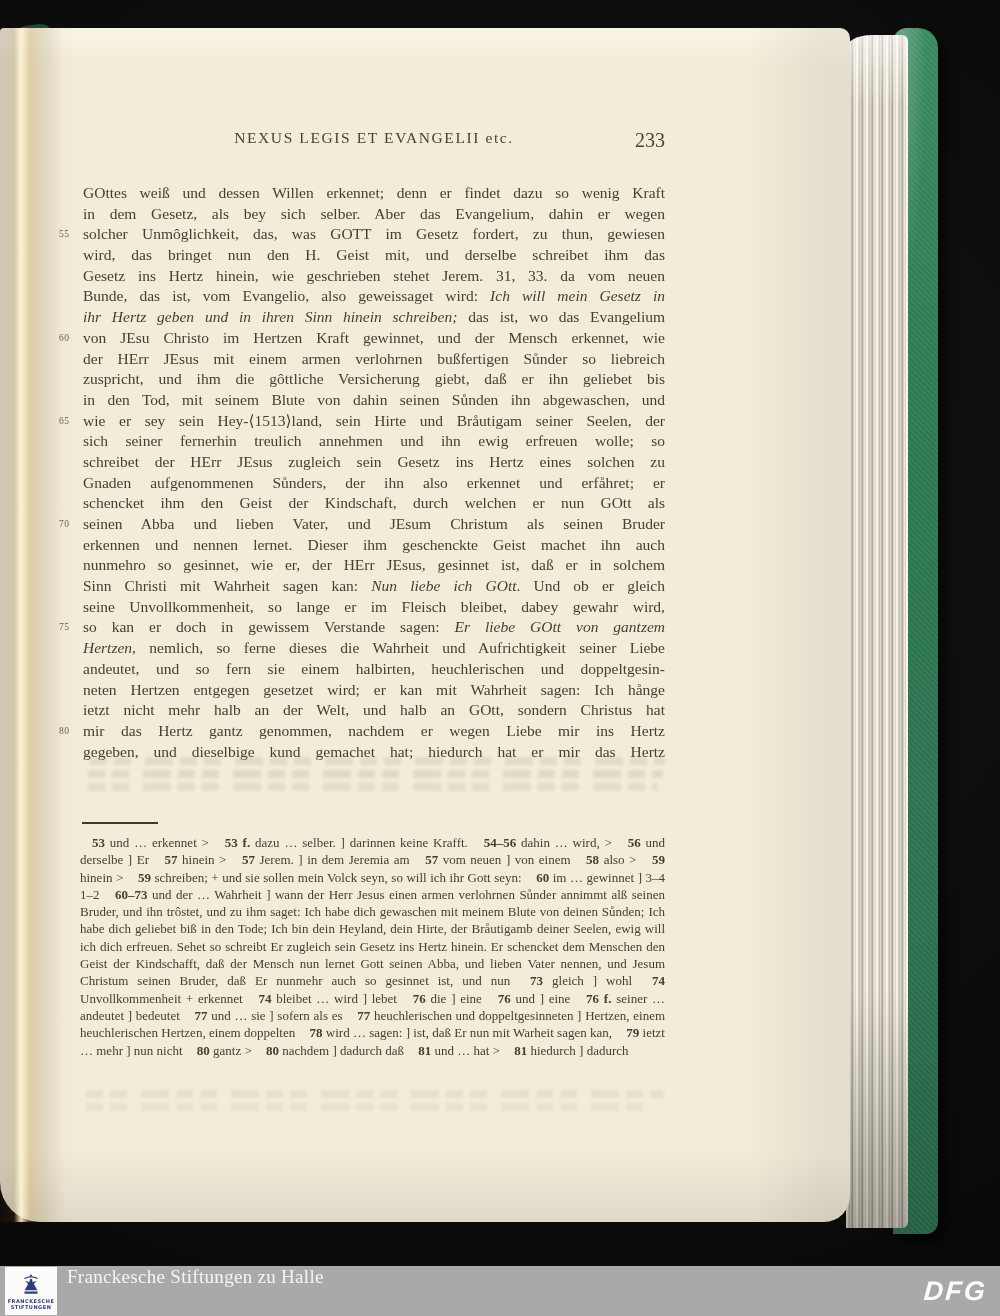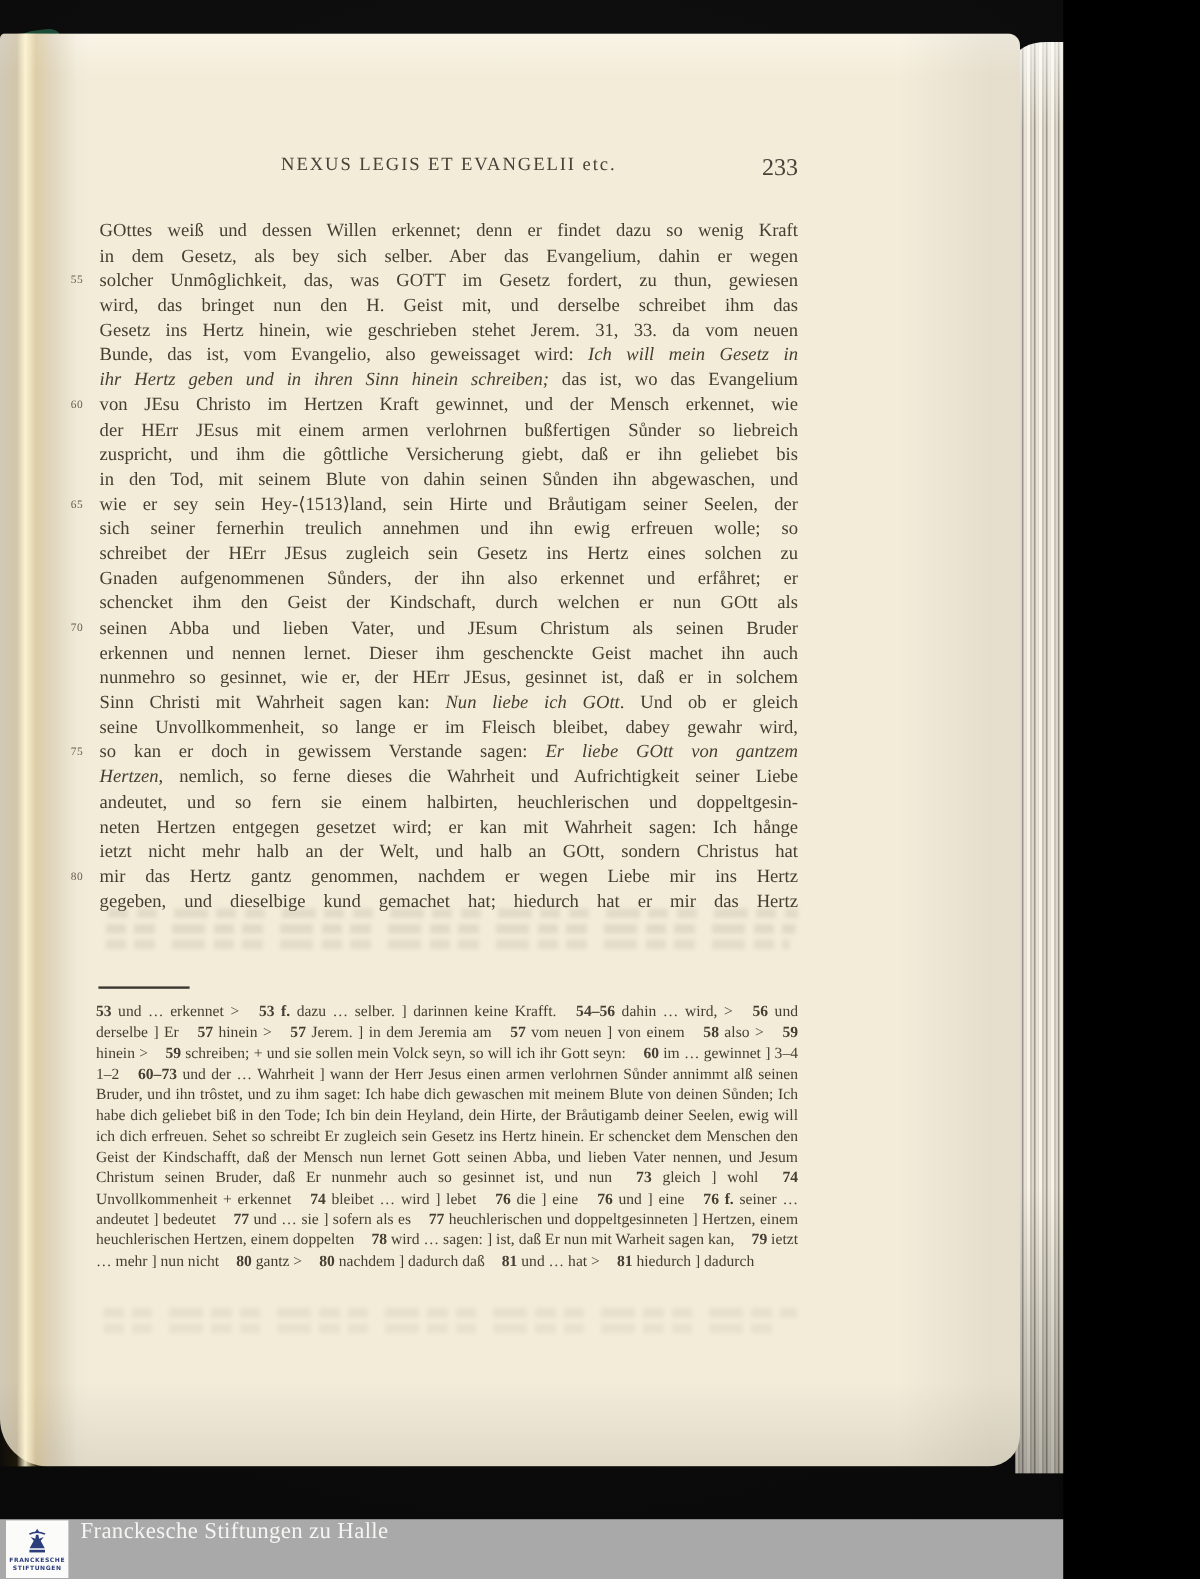--- a/index.html
+++ b/index.html
@@ -1,16 +1,16 @@
 <!DOCTYPE html>
 <html style="--page-cream: #f3ecd9; --ink: #463d33; --cover-green: #39895f; --bar-gray: #a9a9a9; --logo-blue: #2b3d7a;"><head>
 <meta charset="utf-8">
 <style>
   html,body{margin:0;padding:0;background:#000;}
-  .stage{position:relative;width:886px;height:1316px;overflow:hidden;
+  .stage{position:relative;width:1000px;height:1316px;overflow:hidden;
          background:radial-gradient(140% 90% at 50% 40%, #161616 0%, #0b0b0b 60%, #050505 100%);
          font-family:"Liberation Serif", serif;}
   
   .cover-right{position:absolute;left:893px;top:28px;width:45px;height:1206px;
     border-radius:14px 20px 12px 0;
     background:
       radial-gradient(120% 50% at 20% 0%, rgba(255,255,255,.22), rgba(255,255,255,0) 45%),
       repeating-linear-gradient(45deg, rgba(255,255,255,.05) 0 2px, rgba(0,0,0,0) 2px 4px),
       linear-gradient(180deg, var(--cover-green) 0%, #2c7750 35%, #2a7050 75%, #245f43 100%);
     box-shadow:6px 8px 14px rgba(0,0,0,.8);}
@@ -40,21 +40,21 @@
     white-space:nowrap;}
   .tline em{font-style:italic;}
   .lno{position:absolute;left:-24px;width:18px;text-align:left;font-size:9.5px;color:#6a6055;
     line-height:20.7px;letter-spacing:.5px;}
   .ghostline{position:absolute;height:8px;filter:blur(1.6px);pointer-events:none;
     background:repeating-linear-gradient(90deg, #76775f 0 17px, rgba(0,0,0,0) 17px 24px,
       #76775f 24px 41px, rgba(0,0,0,0) 41px 55px, #76775f 55px 83px, rgba(0,0,0,0) 83px 90px);}
   .rule{position:absolute;left:82px;top:794px;width:76px;height:2px;background:#3e3833;}
   .apparatus{position:absolute;left:80px;top:806px;width:585px;margin:0;
     font-size:13px;line-height:17.3px;text-align:justify;color:#47402f;color:var(--ink);}
-  .apparatus b{font-weight:bold;}
+  .apparatus b{font-weight:bold;margin-left:12px;}
   .apparatus b.gap{margin-left:11px;font-family:Liberation Serif, serif;}
   
   .bar{position:absolute;left:0;top:1266px;width:1000px;height:50px;background:var(--bar-gray);
     display:flex;align-items:flex-start;}
   .logo-box{position:absolute;left:5px;top:1px;width:52px;height:48px;background:#fbfbfa;
     display:flex;flex-direction:column;align-items:center;justify-content:center;gap:1px;}
   .logo-box svg{display:block;}
   .logo-caption{font-family:"DejaVu Sans", sans-serif;font-size:5px;line-height:6px;
     letter-spacing:.5px;color:var(--logo-blue);text-align:center;font-weight:bold;}
   .institution{margin-left:67px;font-size:19px;color:#f5f5f4;letter-spacing:.3px;

